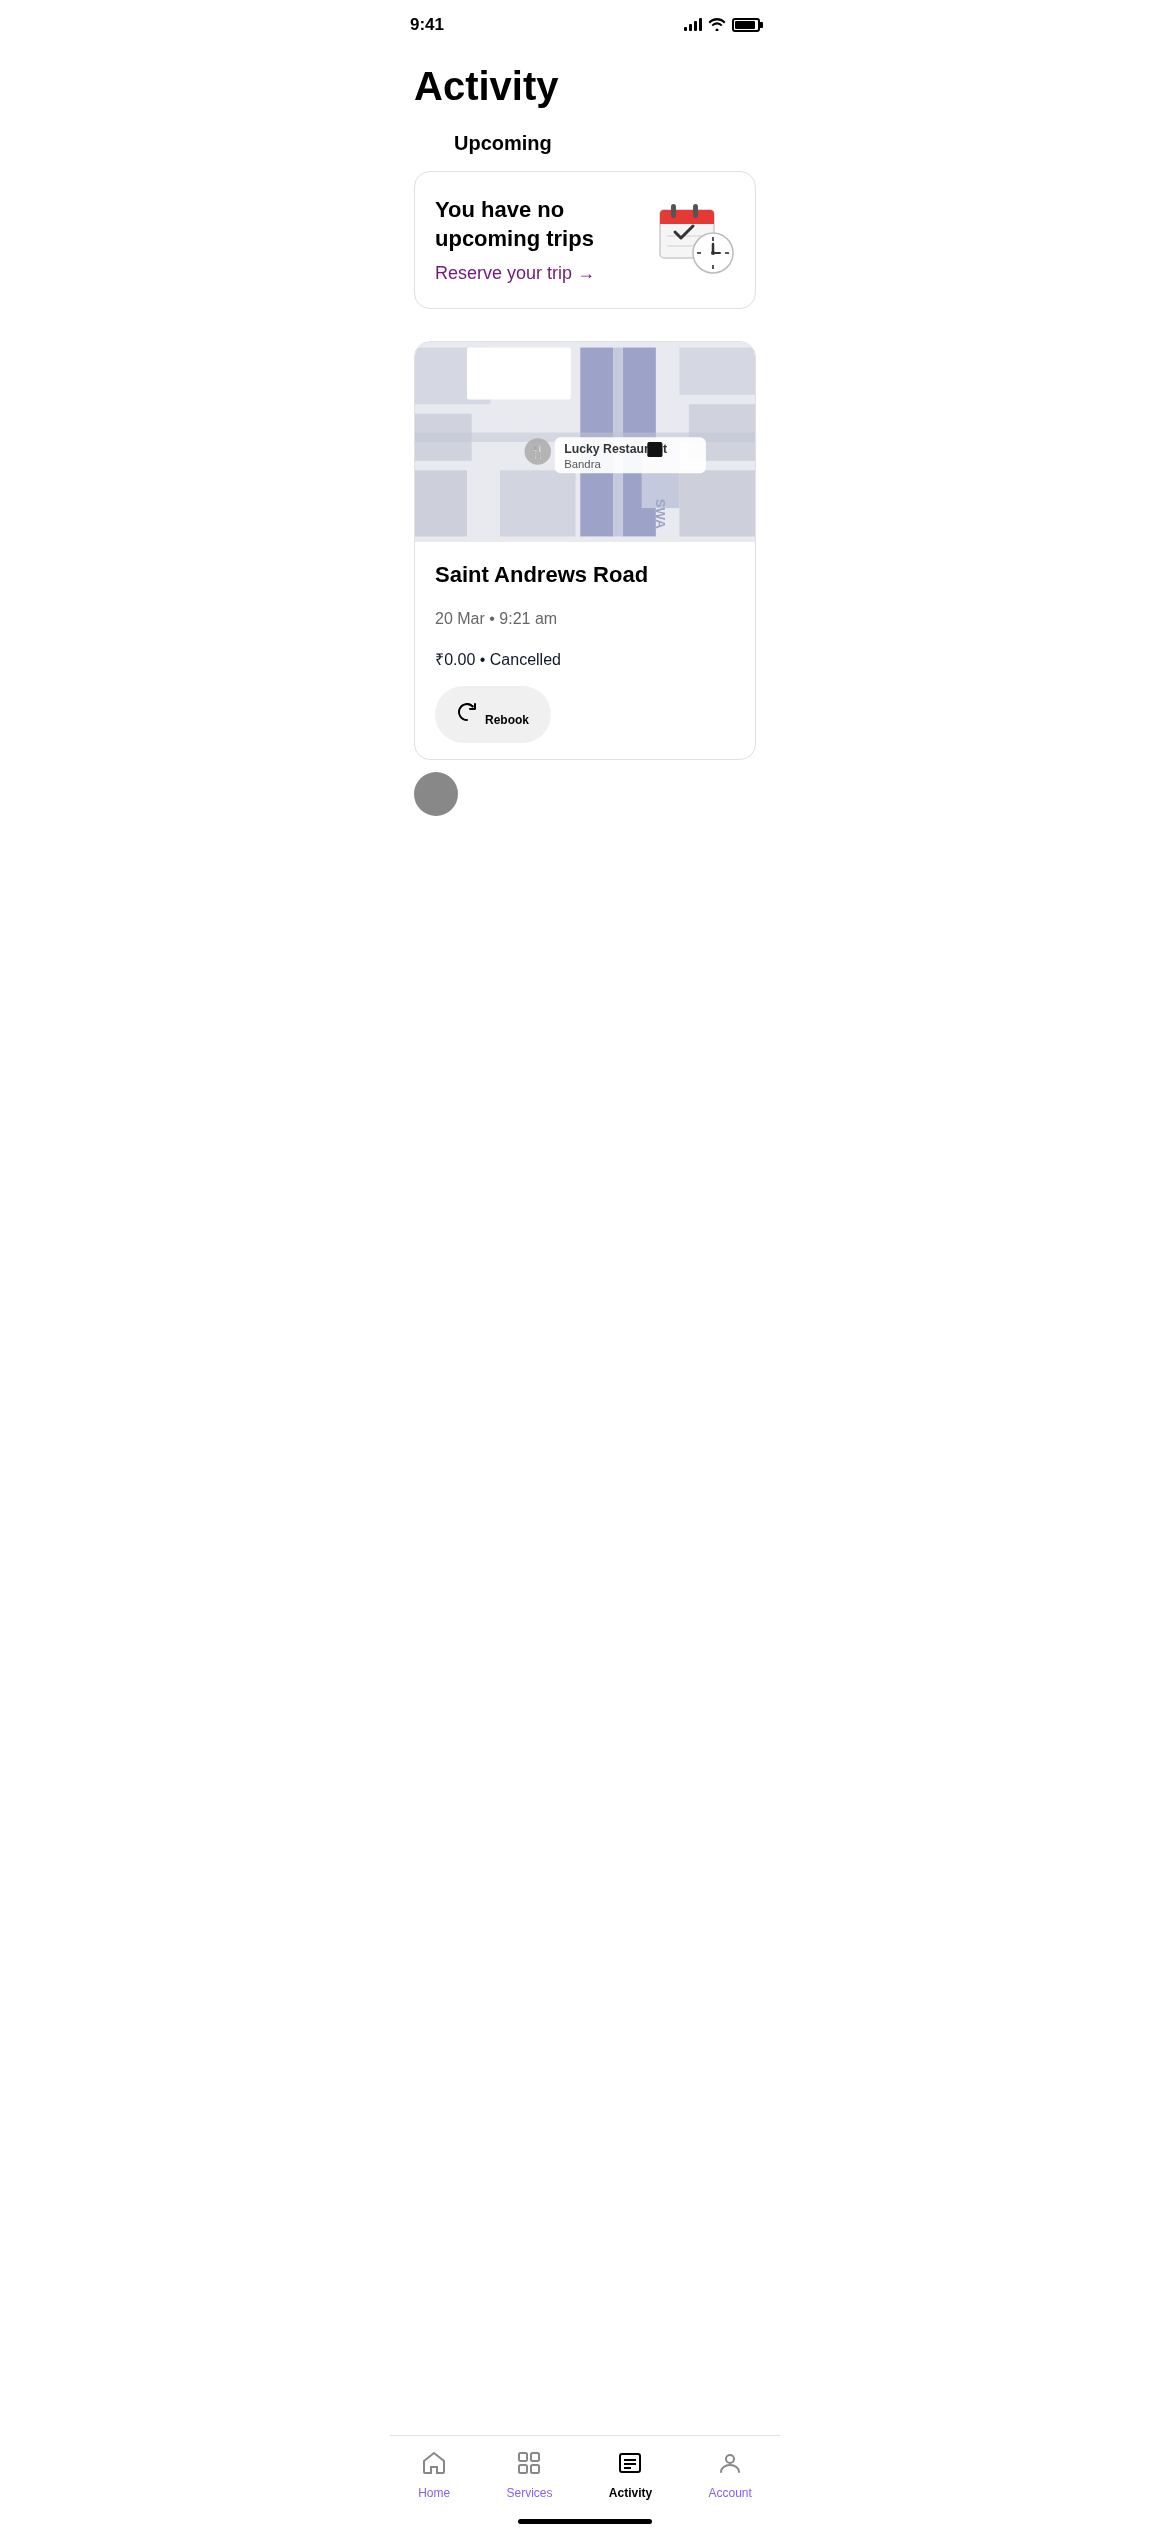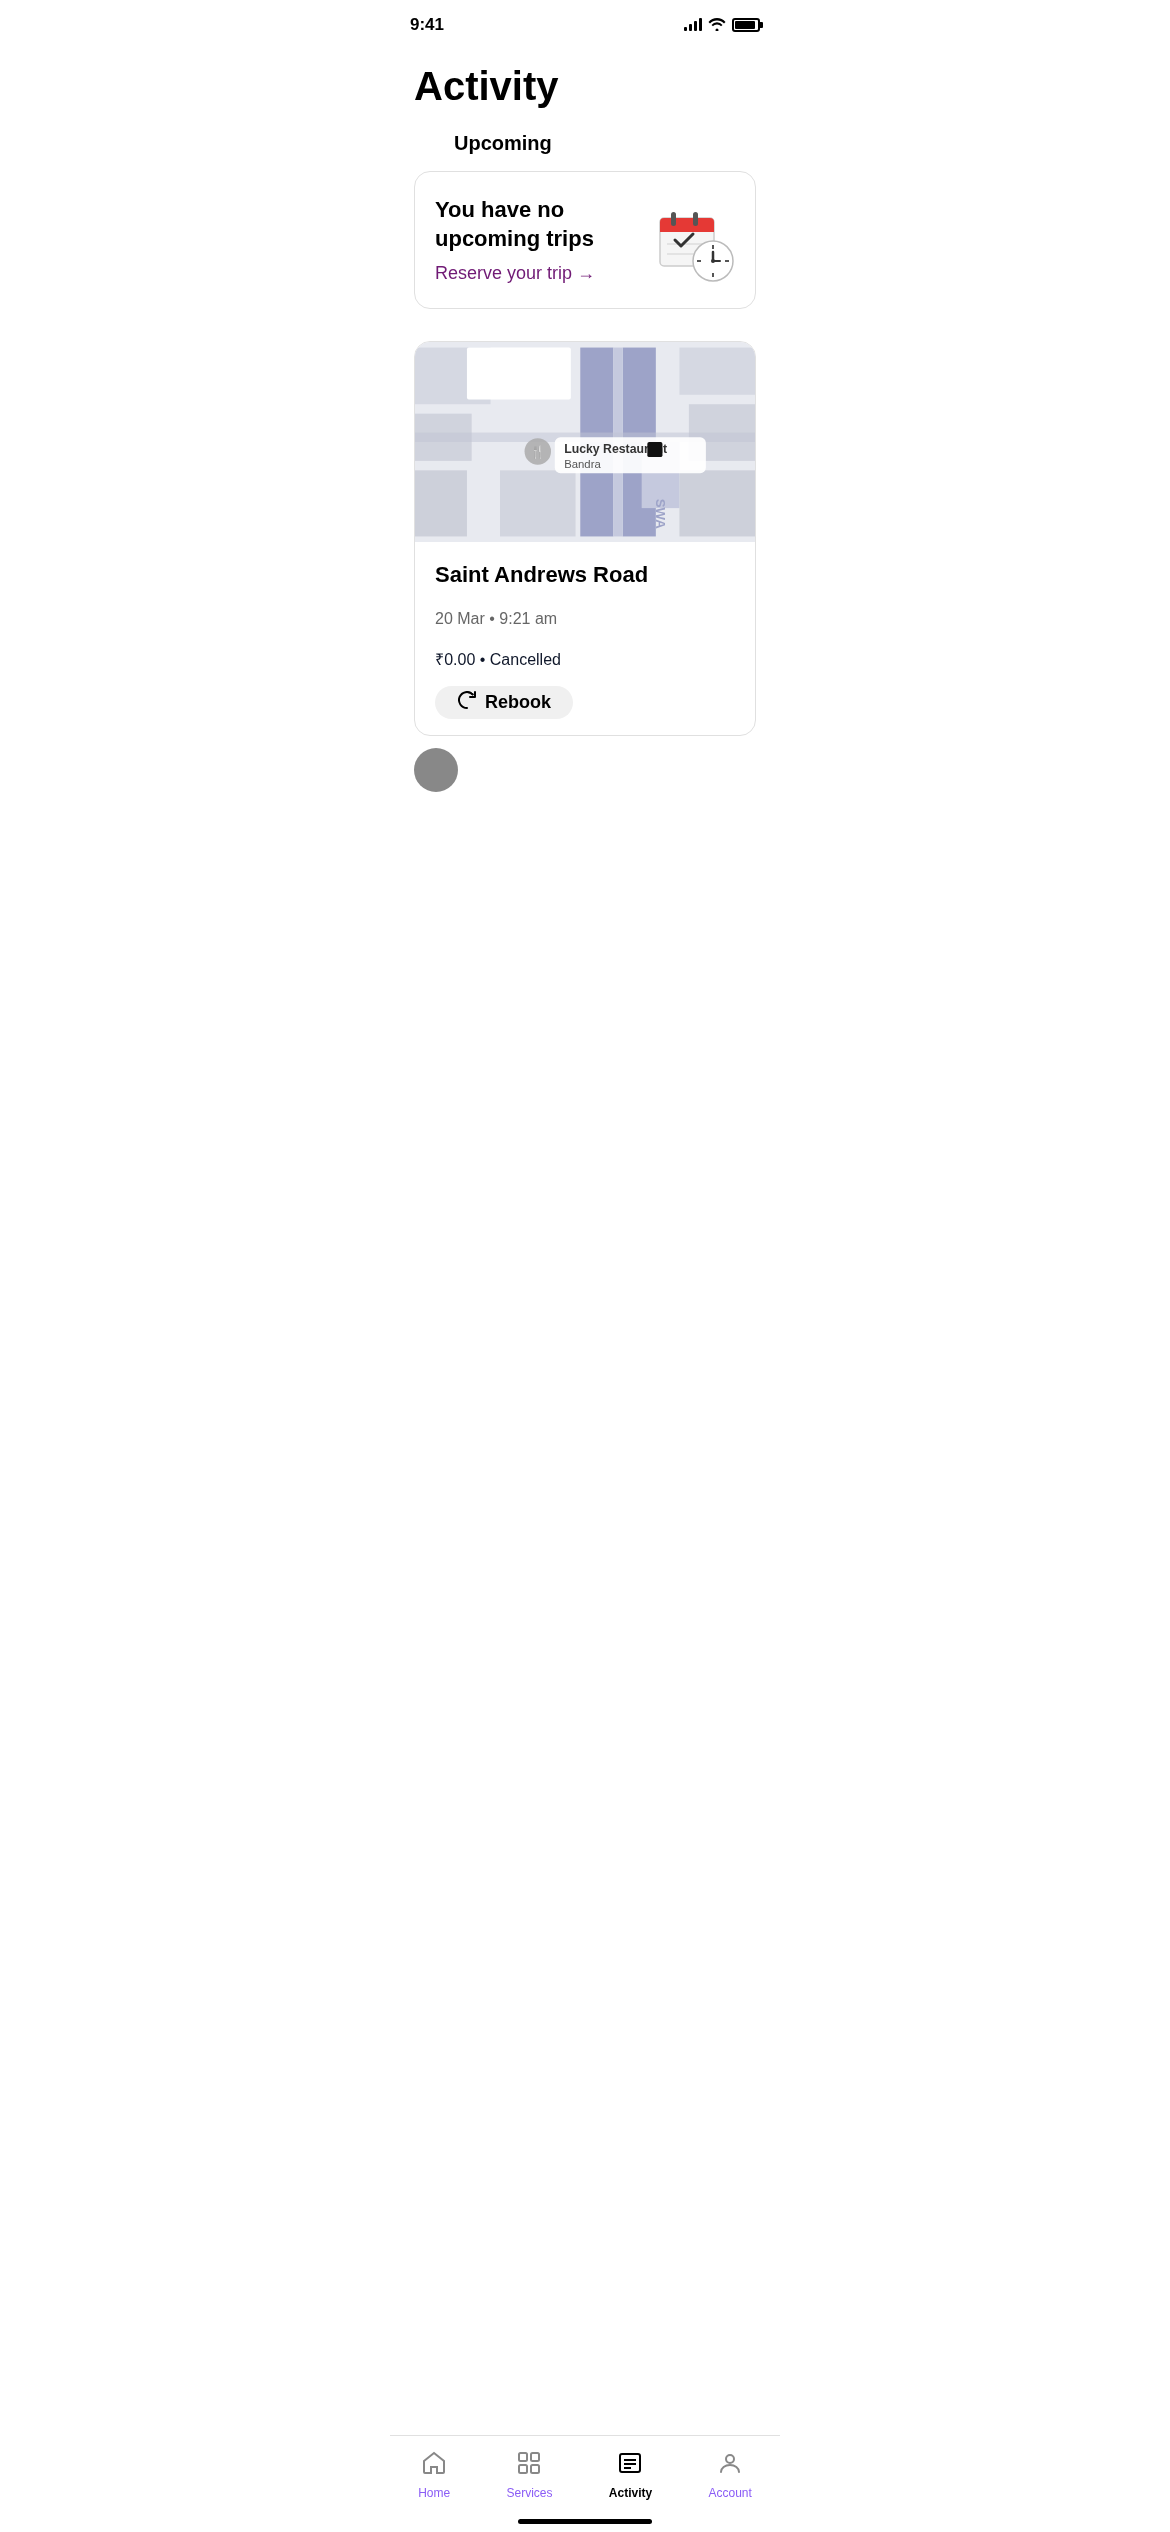--- a/index.html
+++ b/index.html
@@ -105,21 +105,21 @@
       margin-left: 40px;
     }
 
     
     .upcoming-card {
       border: 1.5px solid #e0e0e0;
       border-radius: 16px;
       padding: 24px 20px;
       display: flex;
       justify-content: space-between;
-      align-items: flex-end;
+      align-items: flex-start;
       margin-bottom: 32px;
     }
 
     .upcoming-text-block {
       flex: 1;
     }
 
     .no-trips-text {
       font-size: 22px;
       font-weight: 700;
@@ -211,27 +211,27 @@
     .trip-status {
       font-size: 16px;
       color: #0f172a;
       margin-bottom: 16px;
     }
 
     .rebook-btn {
       background: #f0f0f0;
       border: none;
       border-radius: 50px;
-      padding: 4px 22px;
-      font-size: 18px;
+      padding: 16px 22px;
+      font-size: 12px;
       font-weight: 600;
       color: #000;
       cursor: pointer;
       display: flex;
-      align-items: center;
+      align-items: flex-end;
       gap: 8px;
     }
 
     .rebook-icon {
       font-size: 18px;
     }
 
     
     .bottom-nav {
       position: fixed;

